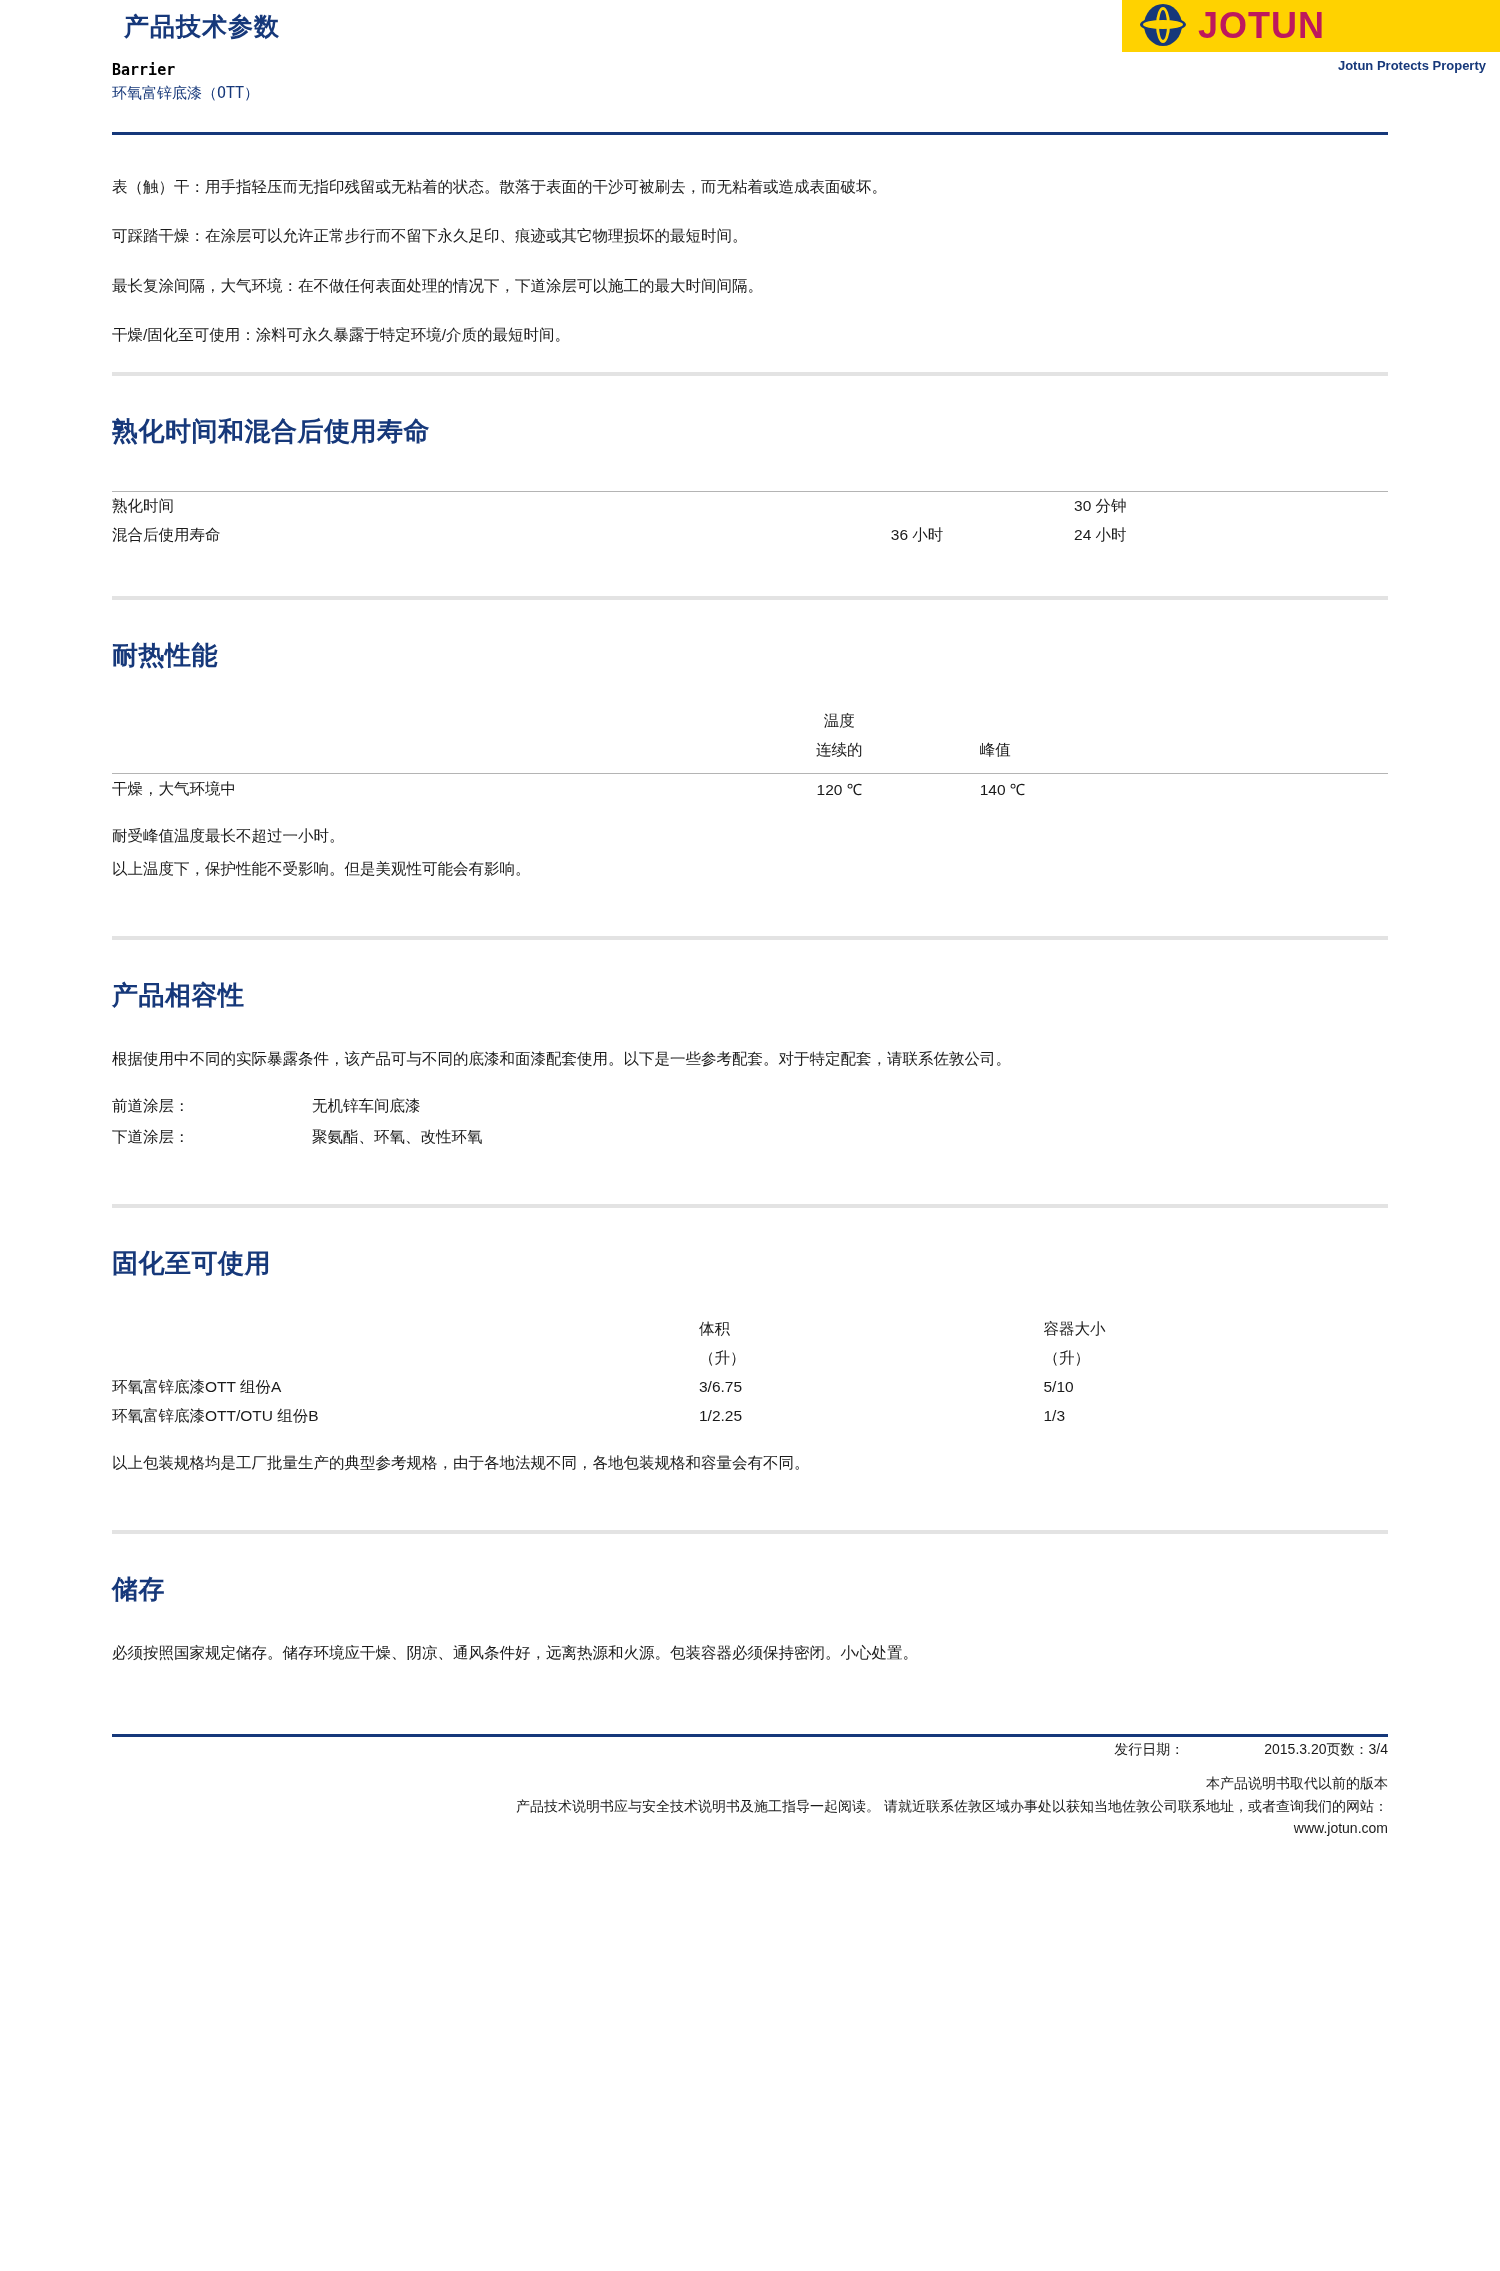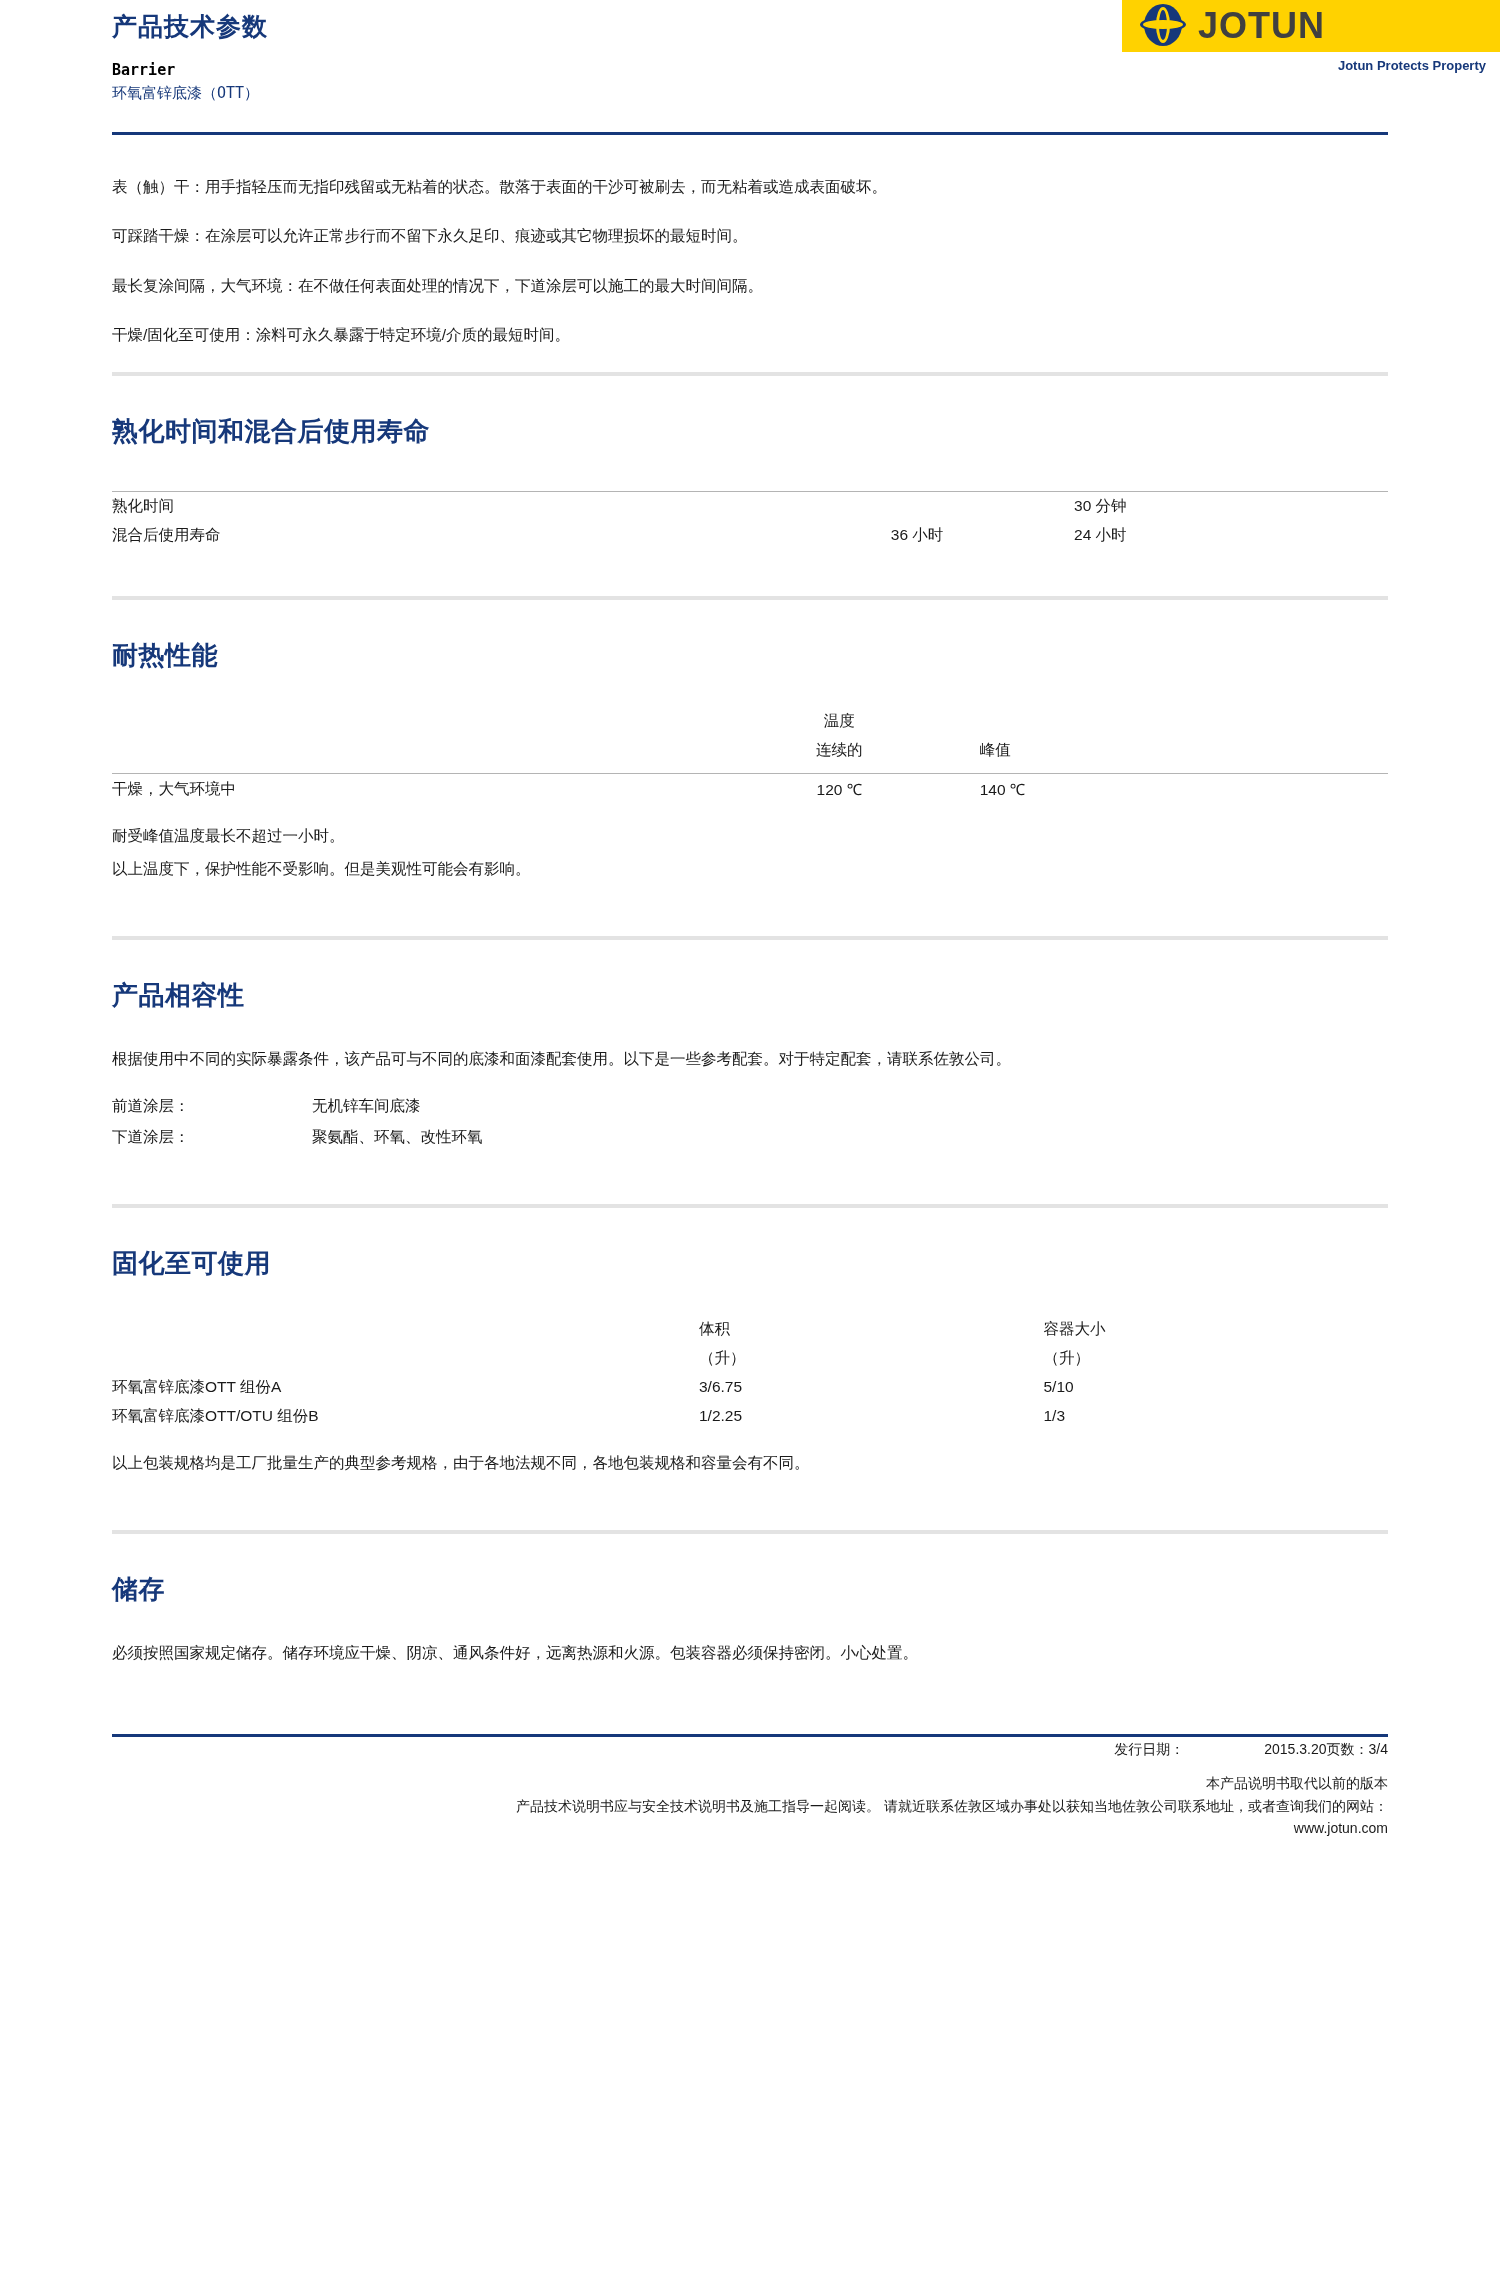--- a/index.html
+++ b/index.html
@@ -29,21 +29,21 @@
   .header-left {
     position: absolute;
     left: 112px;
     top: 10px;
   }
   .doc-title {
     font-size: 25px;
     color: #16387a;
     font-weight: bold;
     letter-spacing: 1px;
-    margin: 0 0 16px 0;
+    margin: 0 0 16px 12px;
   }
   .prod-name {
     font-family: "DejaVu Sans Mono", monospace;
     font-size: 15px;
     color: #000000;
     line-height: 1.5;
     font-weight: bold;
   }
   .prod-sub {
     font-family: "DejaVu Sans Mono", monospace;
@@ -95,21 +95,21 @@
     left: 16px; top: 4px;
     width: 14px; height: 36px;
     border-radius: 50%;
     border: 3px solid #ffd200;
     box-sizing: border-box;
   }
   .logo-text {
     margin-left: 12px;
     font-size: 36px;
     font-weight: bold;
-    color: #404040;
+    color: #be185d;
     letter-spacing: 1px;
     font-family: "Liberation Sans", sans-serif;
   }
   .logo-tagline {
     position: absolute;
     right: 14px;
     top: 58px;
     font-size: 13px;
     font-weight: bold;
     color: #16387a;

